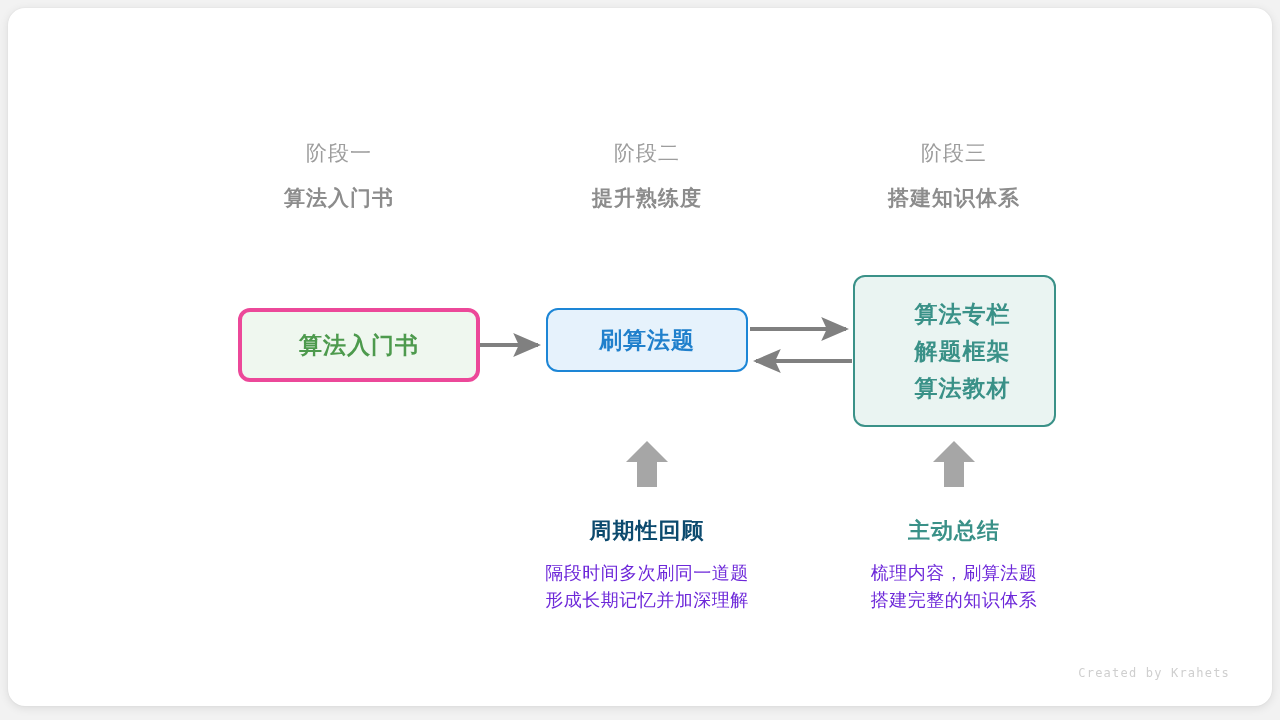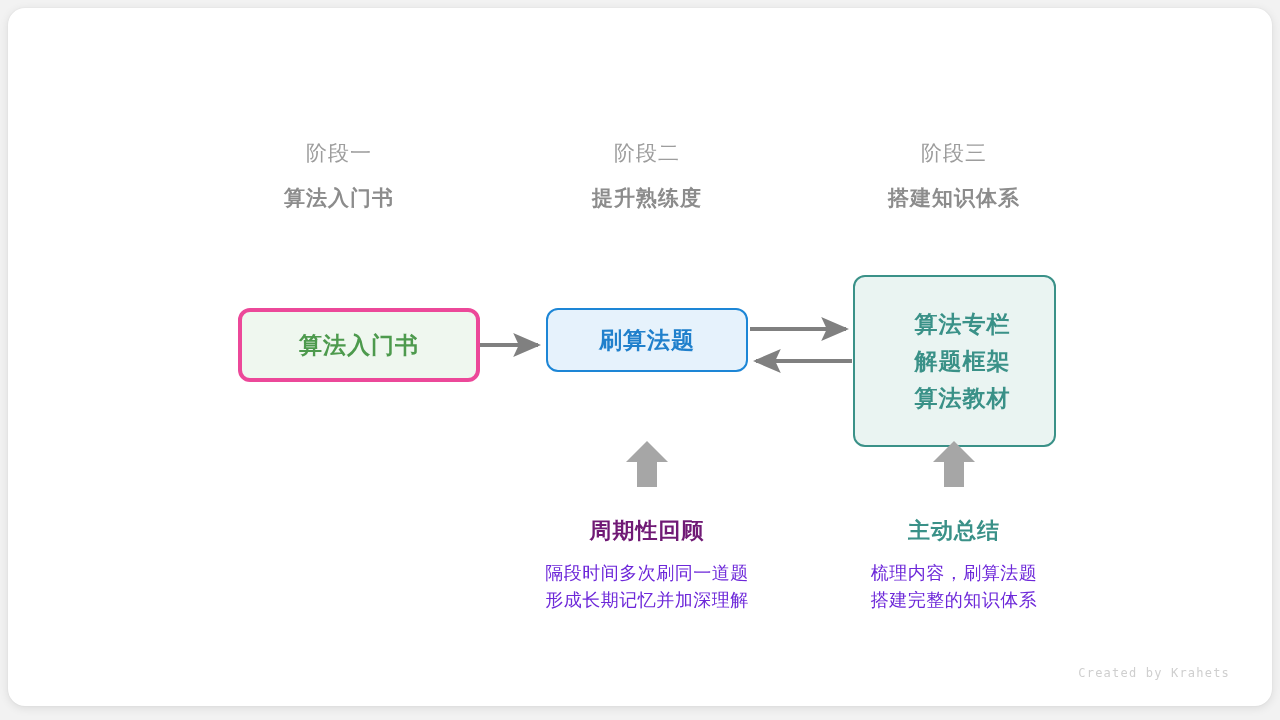--- a/index.html
+++ b/index.html
@@ -84,21 +84,21 @@
     width: 202px;
     height: 64px;
     background: #e6f2fc;
     border: 2px solid #1d86d6;
     color: #2080cc;
   }
   #node-system {
     left: 845px;
     top: 267px;
     width: 203px;
-    height: 172px;
+    height: 152px;
     background: #eaf4f2;
     border: 2px solid #3a9188;
     color: #3a9188;
     padding-left: 16px;
   }
 
   
   .arrow-svg {
     position: absolute;
     left: 0;
@@ -130,21 +130,21 @@
     line-height: 30px;
   }
   .note-desc {
     margin-top: 14px;
     font-size: 18px;
     color: #6d28d9;
     line-height: 27px;
     letter-spacing: 0.5px;
   }
   #note-review { left: 489px; top: 508px; }
-  #note-review .note-title { color: #701a75; }
+  #note-review .note-title { color: #0c4a6e; }
   #note-summary { left: 796px; top: 508px; }
   #note-summary .note-title { color: #3a9188; }
 
   
   #credit {
     position: absolute;
     right: 42px;
     bottom: 26px;
     font-family: "DejaVu Sans Mono", "Liberation Mono", monospace;
     font-size: 12px;

